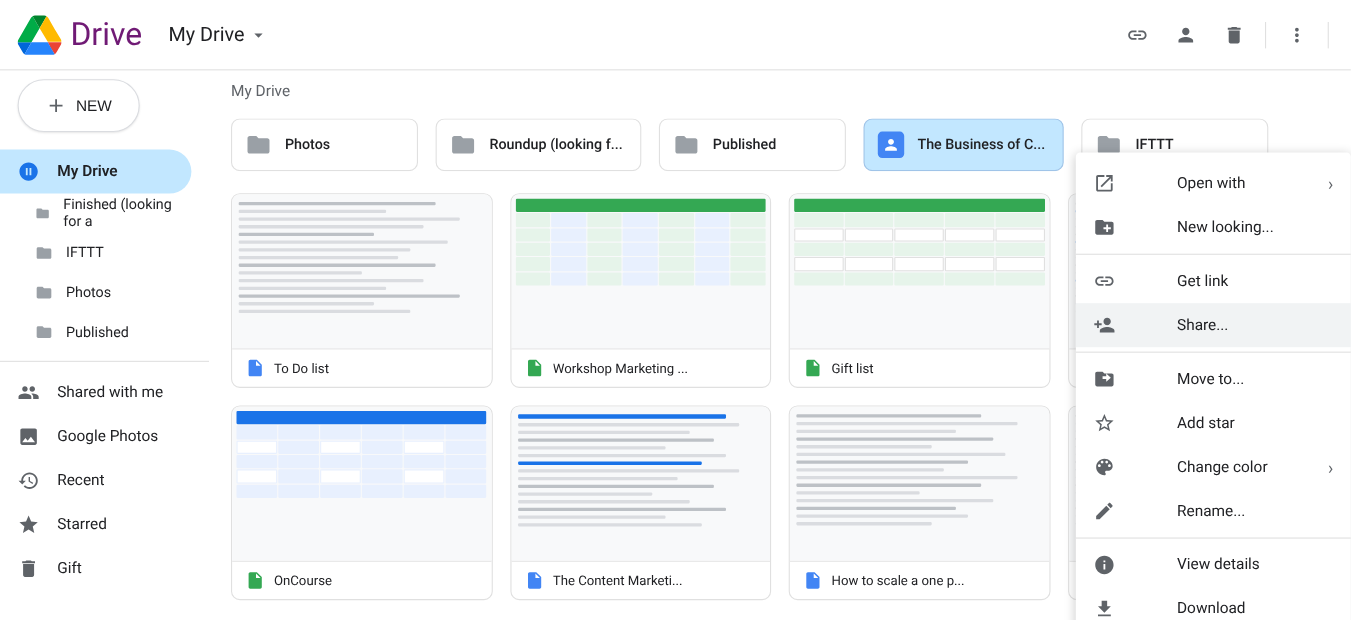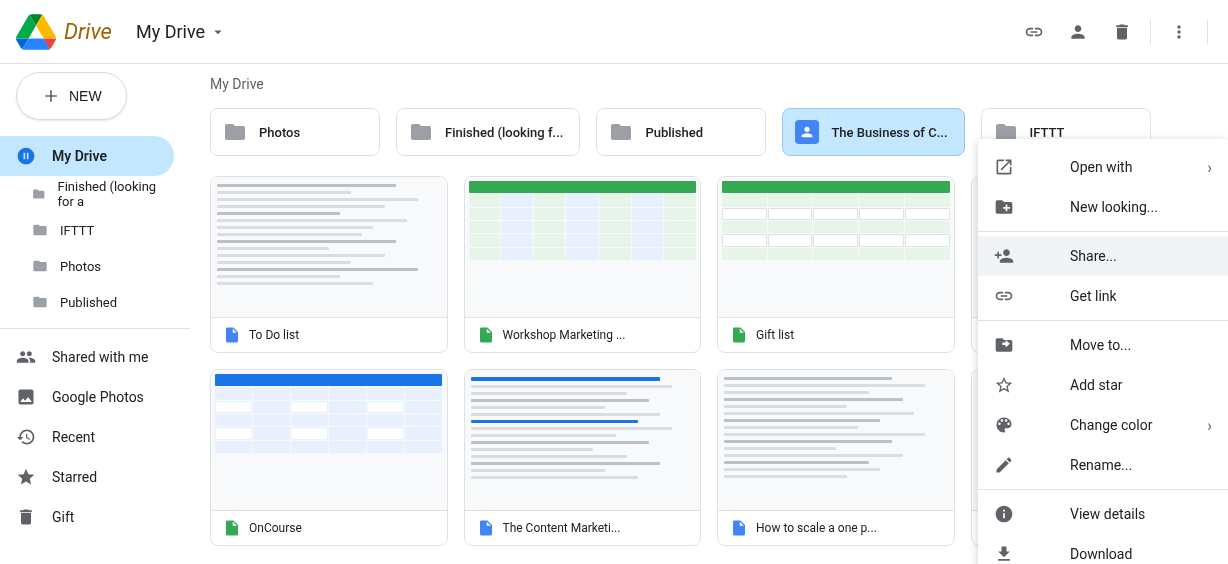--- a/index.html
+++ b/index.html
@@ -5,21 +5,21 @@
     * { box-sizing: border-box; margin: 0; padding: 0; }
     body { font-family: 'Google Sans', Roboto, Arial, sans-serif; background: #fff; color: #202124; font-size: 13px; overflow: hidden; }
 
     
     .header {
       display: flex; align-items: center; height: 64px; padding: 0 16px;
       border-bottom: 1px solid #e0e0e0; position: relative; z-index: 10;
     }
     .header-logo { display: flex; align-items: center; gap: 8px; margin-right: 16px; }
     .header-logo-icon { width: 40px; height: 40px; }
-    .header-logo-text { font-size: 22px; color: #a16207; font-weight: 400; font-style: italic; }
+    .header-logo-text { font-size: 29px; color: #701a75; font-weight: 400; }
     .header-title-area { display: flex; align-items: center; flex: 1; }
     .header-title { display: flex; align-items: center; gap: 4px; font-size: 18px; color: #202124; cursor: pointer; padding: 4px 8px; border-radius: 4px; }
     .header-actions { display: flex; align-items: center; gap: 4px; }
     .header-icon-btn {
       width: 40px; height: 40px; border-radius: 50%; border: none; background: transparent;
       display: flex; align-items: center; justify-content: center; cursor: pointer; color: #5f6368;
     }
     .header-divider { width: 1px; height: 24px; background: #e0e0e0; margin: 0 4px; }
 
     
@@ -260,21 +260,21 @@
         <svg class="folder-icon-lg" width="24" height="24" viewBox="0 0 24 24" fill="#9aa0a6">
             <path d="M10 4H4c-1.1 0-1.99.9-1.99 2L2 18c0 1.1.9 2 2 2h16c1.1 0 2-.9 2-2V8c0-1.1-.9-2-2-2h-8l-2-2z"></path>
           </svg>
         <span class="folder-name">Photos</span>
       </div>
 
       <div class="folder-card">
         <svg class="folder-icon-lg" width="24" height="24" viewBox="0 0 24 24" fill="#9aa0a6">
             <path d="M10 4H4c-1.1 0-1.99.9-1.99 2L2 18c0 1.1.9 2 2 2h16c1.1 0 2-.9 2-2V8c0-1.1-.9-2-2-2h-8l-2-2z"></path>
           </svg>
-        <span class="folder-name">Finished (looking f...</span>
+        <span class="folder-name">Roundup (looking f...</span>
       </div>
 
       <div class="folder-card">
         <svg class="folder-icon-lg" width="24" height="24" viewBox="0 0 24 24" fill="#9aa0a6">
             <path d="M10 4H4c-1.1 0-1.99.9-1.99 2L2 18c0 1.1.9 2 2 2h16c1.1 0 2-.9 2-2V8c0-1.1-.9-2-2-2h-8l-2-2z"></path>
           </svg>
         <span class="folder-name">Published</span>
       </div>
 
       <div class="folder-card active">
@@ -592,36 +592,36 @@
         <span class="context-menu-icon">
           <svg width="20" height="20" viewBox="0 0 24 24" fill="#5f6368">
               <path d="M20 6h-8l-2-2H4c-1.11 0-1.99.89-1.99 2L2 18c0 1.11.89 2 2 2h16c1.11 0 2-.89 2-2V8c0-1.11-.89-2-2-2zm-1 8h-3v3h-2v-3h-3v-2h3V9h2v3h3v2z"></path>
             </svg>
         </span>
         <span class="context-menu-label">New looking...</span>
       </div>
 
       <div class="context-menu-divider"></div>
 
+      <div class="context-menu-item">
+        <span class="context-menu-icon">
+          <svg width="20" height="20" viewBox="0 0 24 24" fill="#5f6368">
+              <path d="M3.9 12c0-1.71 1.39-3.1 3.1-3.1h4V7H7c-2.76 0-5 2.24-5 5s2.24 5 5 5h4v-1.9H7c-1.71 0-3.1-1.39-3.1-3.1zM8 13h8v-2H8v2zm9-6h-4v1.9h4c1.71 0 3.1 1.39 3.1 3.1s-1.39 3.1-3.1 3.1h-4V17h4c2.76 0 5-2.24 5-5s-2.24-5-5-5z"></path>
+            </svg>
+        </span>
+        <span class="context-menu-label">Get link</span>
+      </div>
+
       <div class="context-menu-item" style="background:#f1f3f4;">
         <span class="context-menu-icon">
           <svg width="20" height="20" viewBox="0 0 24 24" fill="#5f6368">
               <path d="M15 12c2.21 0 4-1.79 4-4s-1.79-4-4-4-4 1.79-4 4 1.79 4 4 4zm-9-2V7H4v3H1v2h3v3h2v-3h3v-2H6zm9 4c-2.67 0-8 1.34-8 4v2h16v-2c0-2.66-5.33-4-8-4z"></path>
             </svg>
         </span>
         <span class="context-menu-label">Share...</span>
-      </div>
-
-      <div class="context-menu-item">
-        <span class="context-menu-icon">
-          <svg width="20" height="20" viewBox="0 0 24 24" fill="#5f6368">
-              <path d="M3.9 12c0-1.71 1.39-3.1 3.1-3.1h4V7H7c-2.76 0-5 2.24-5 5s2.24 5 5 5h4v-1.9H7c-1.71 0-3.1-1.39-3.1-3.1zM8 13h8v-2H8v2zm9-6h-4v1.9h4c1.71 0 3.1 1.39 3.1 3.1s-1.39 3.1-3.1 3.1h-4V17h4c2.76 0 5-2.24 5-5s-2.24-5-5-5z"></path>
-            </svg>
-        </span>
-        <span class="context-menu-label">Get link</span>
       </div>
 
       <div class="context-menu-divider"></div>
 
       <div class="context-menu-item">
         <span class="context-menu-icon">
           <svg width="20" height="20" viewBox="0 0 24 24" fill="#5f6368">
               <path d="M20 6h-8l-2-2H4c-1.1 0-2 .9-2 2v12c0 1.1.9 2 2 2h16c1.1 0 2-.9 2-2V8c0-1.1-.9-2-2-2zm-6 9v-3h-4V9h4V6l5 4.5L14 15z"></path>
             </svg>
         </span>

